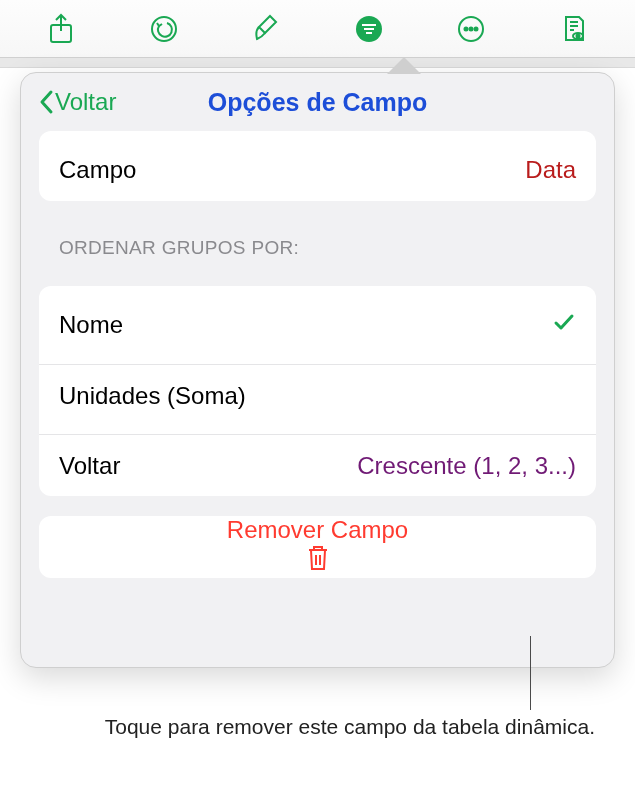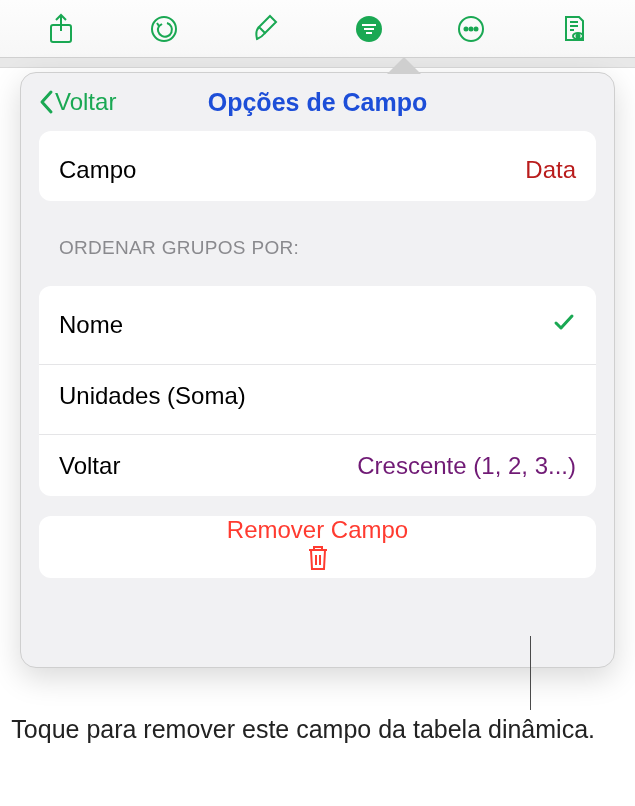--- a/index.html
+++ b/index.html
@@ -166,21 +166,21 @@
       width: 1px;
       height: 74px;
       background: #4a4a4a;
     }
     .callout-text {
       position: absolute;
       top: 714px;
       left: 0;
       right: 40px;
       text-align: right;
-      font-size: 25px;
+      font-size: 21px;
       line-height: 1.25;
       color: #222;
     }
   </style>
 </head>
 <body>
 
 <div class="toolbar">
   <div class="toolbar-btn">
     <svg width="26" height="32" viewBox="0 0 26 32" fill="none" stroke="#1aa853" stroke-width="2">

